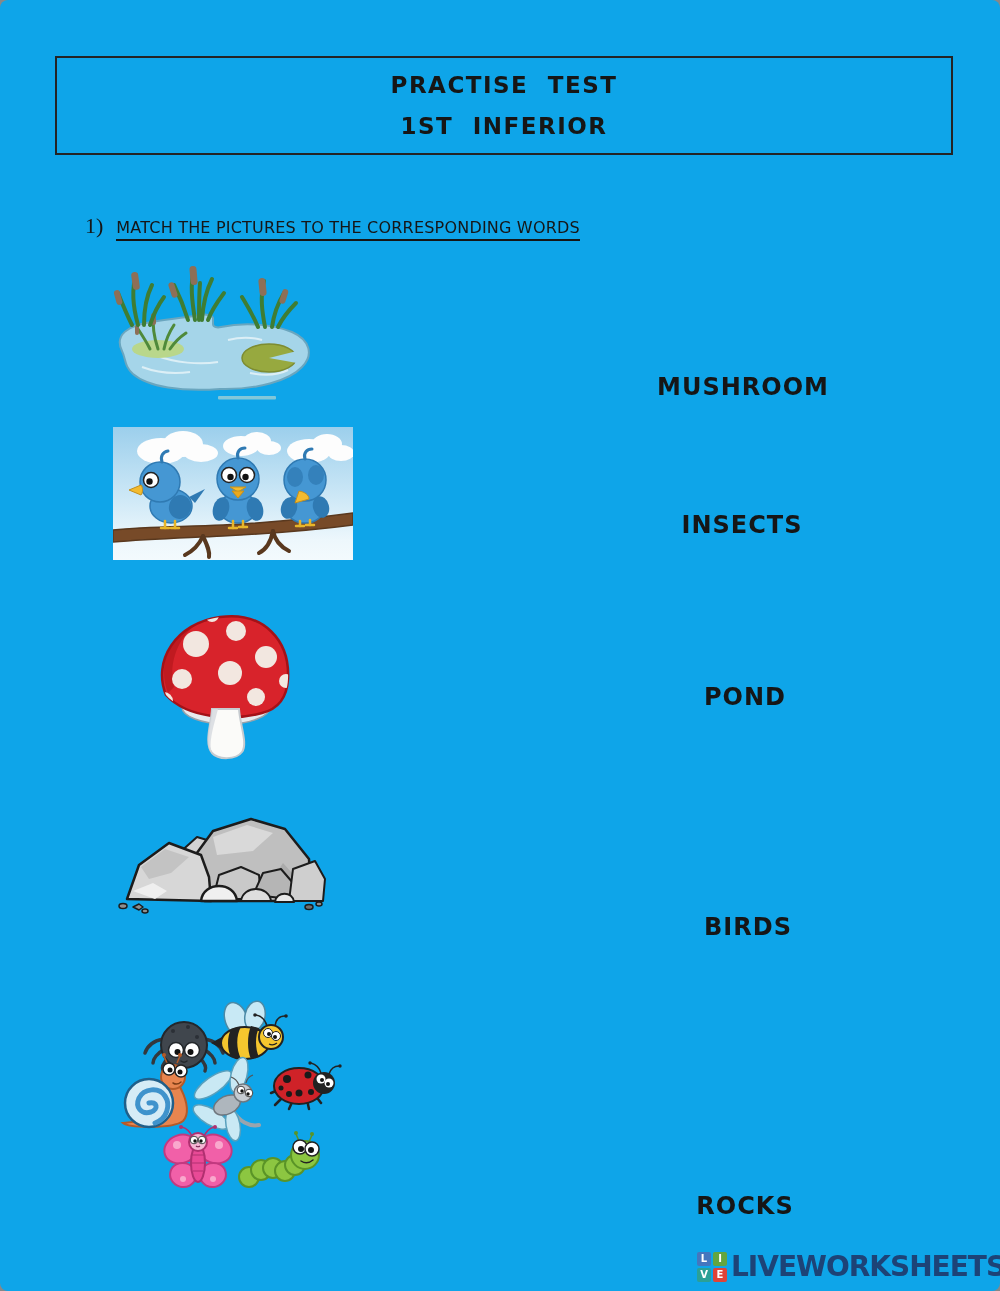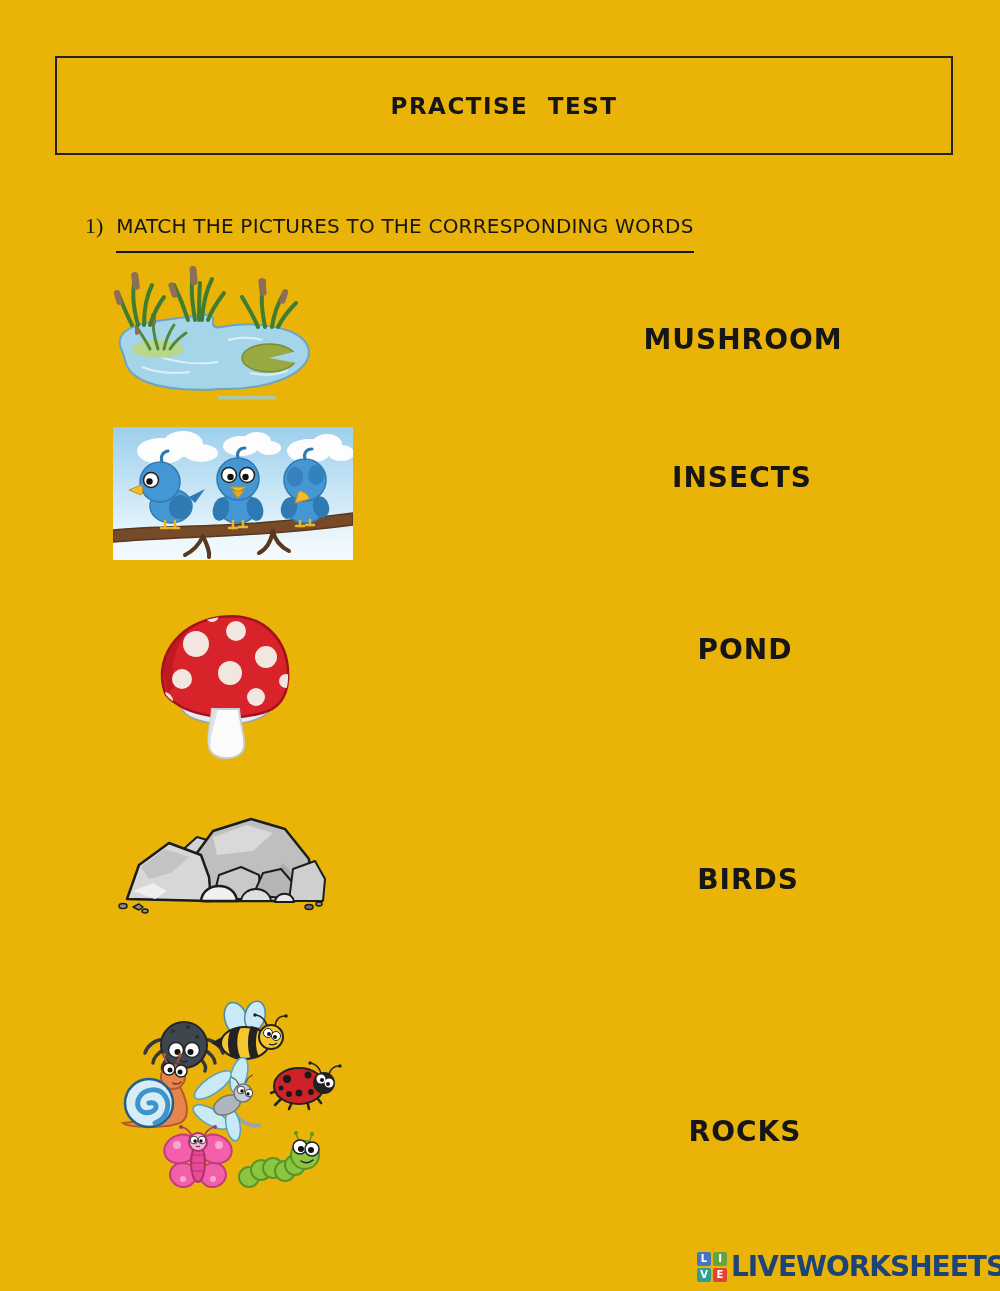--- a/index.html
+++ b/index.html
@@ -1,51 +1,51 @@
 <!DOCTYPE html>
 <html><head>
 <meta charset="utf-8">
 <style>
   html,body{margin:0;padding:0;background:#888;}
   .sheet{
     position:relative;width:1000px;height:1291px;margin:0 auto;
-    background:#eab308;overflow:hidden;
-    font-family:"DejaVu Sans","Liberation Sans",sans-serif;color:#161616;
+    background:#0ea5e9;overflow:hidden;
+    font-family:"DejaVu Sans","Liberation Sans",sans-serif;color:#161616;border-radius:8px;
   }
   
   .title-box{
     position:absolute;left:55px;top:56px;width:894px;height:95px;
     border:2px solid #242424;display:flex;flex-direction:column;
     justify-content:space-evenly;align-items:center;text-align:center;
   }
   .title-line{font-size:23px;font-weight:bold;letter-spacing:1.5px;word-spacing:10px;}
   
   .question{position:absolute;left:85px;top:213px;display:flex;align-items:baseline;gap:13px;}
   .q-number{font-family:"Liberation Serif","DejaVu Serif",serif;font-size:22px;}
   .q-text{
-    font-size:20px;letter-spacing:.2px;
-    border-bottom:2px solid #161616;padding-bottom:13px;
+    font-size:16px;letter-spacing:.2px;
+    border-bottom:2px solid #161616;padding-bottom:2px;
   }
   
   .pic{position:absolute;}
   .pic-pond{left:100px;top:263px;}
   .pic-birds{left:113px;top:427px;}
   .pic-mushroom{left:138px;top:597px;}
   .pic-rocks{left:113px;top:803px;}
   .pic-insects{left:103px;top:993px;}
   
   .word-label{
     position:absolute;transform:translate(-50%,-50%);
-    font-size:28px;font-weight:bold;letter-spacing:1px;white-space:nowrap;
+    font-size:24px;font-weight:bold;letter-spacing:1px;white-space:nowrap;margin-top:48px;
   }
   .w0{left:743px;top:339px;}
   .w1{left:742px;top:477px;text-align:right;}
   .w2{left:745px;top:649px;}
   .w3{left:748px;top:879px;text-align:center;}
-  .w4{left:745px;top:1131px;}
+  .w4{left:745px;top:1158px;}
   
   .footer-logo{
     position:absolute;left:697px;top:1250px;display:flex;align-items:center;
     text-decoration:none;
   }
   .logo-grid{
     display:grid;grid-template-columns:14px 14px;grid-template-rows:14px 14px;
     gap:2px;margin-right:4px;
   }
   .logo-sq{
@@ -56,20 +56,21 @@
   .sq-v{background:#2ba096;} .sq-e{background:#df4338;}
   .brand-text{font-size:28px;font-weight:800;color:#1d4377;letter-spacing:-1px;}
 </style>
 </head>
 <body>
 
 <div class="sheet">
 
   <div class="title-box">
     <div class="title-line">PRACTISE TEST</div>
+    <div class="title-line">1ST INFERIOR</div>
   </div>
 
   <div class="question">
     <span class="q-number">1)</span>
     <span class="q-text">MATCH THE PICTURES TO THE CORRESPONDING WORDS</span>
   </div>
 
   <svg class="pic pic-pond" width="222" height="140" viewBox="0 0 222 140">
     <path d="M22,88 C14,72 28,62 52,59 C70,56 88,54 100,52 C106,51 112,52 113,55 L113,61 C113,64 117,65 121,64 C144,59 172,61 192,69 C210,77 214,92 202,104 C190,117 158,127 120,126 C82,129 48,124 33,111 C24,103 26,96 22,88 Z" fill="#a5d5e9" stroke="#6aa6bf" stroke-width="2"></path>
     <g stroke="#e3f2f8" stroke-width="2" fill="none" opacity="0.9">

